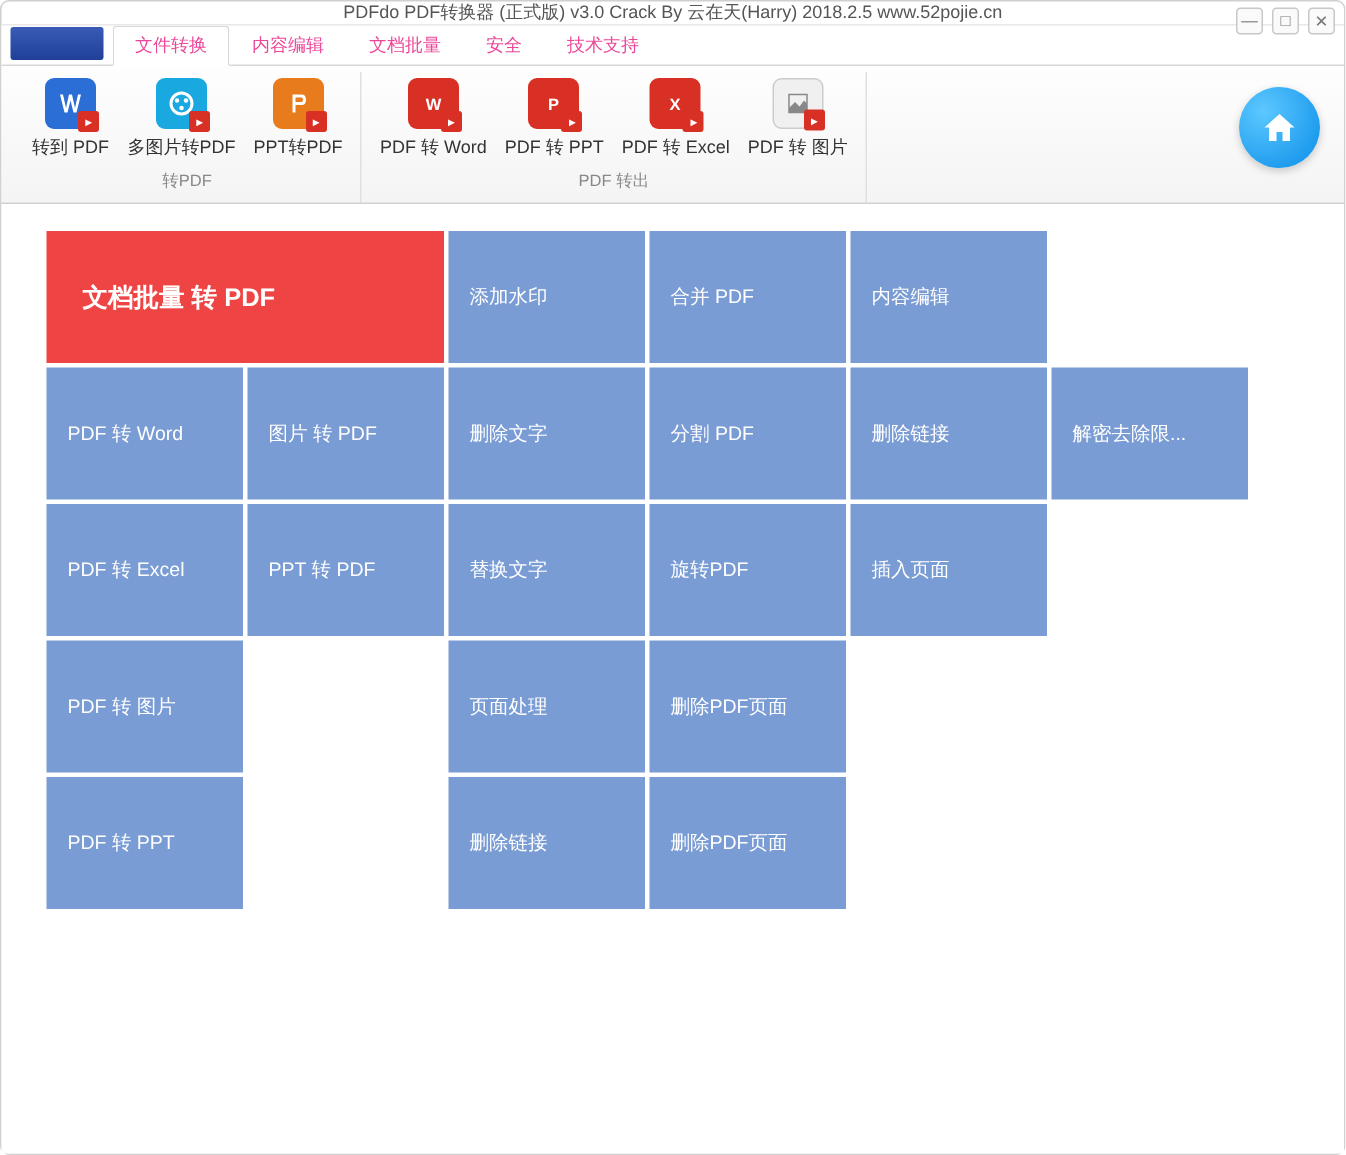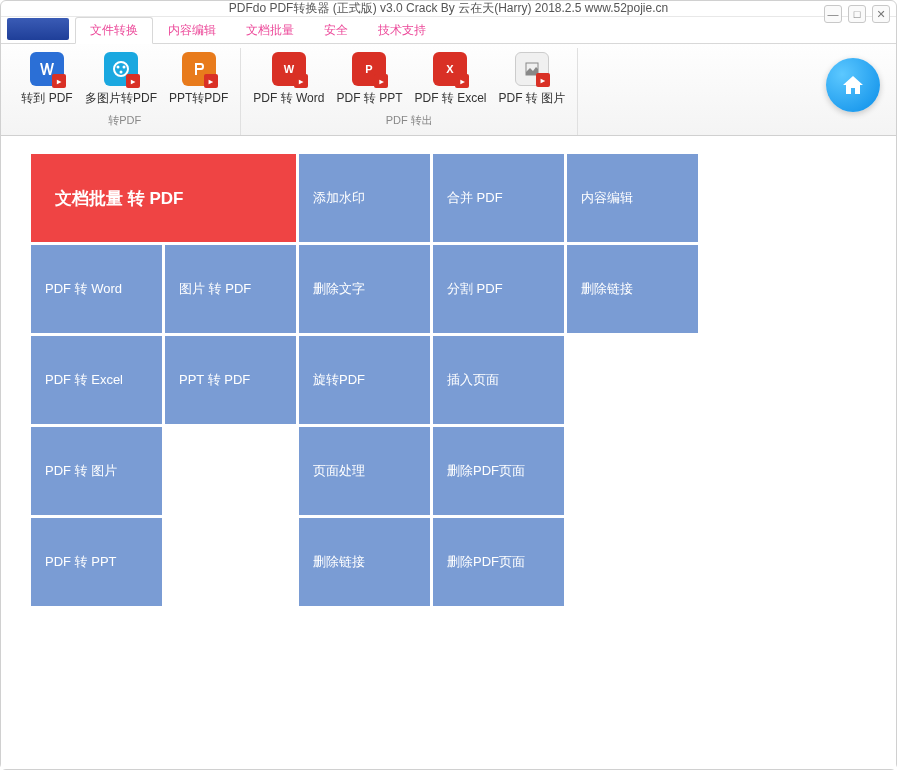--- a/index.html
+++ b/index.html
@@ -309,25 +309,27 @@
         <div class="tile narrow">合并 PDF</div>
         <div class="tile narrow">内容编辑</div>
       </div>
 
       <div class="tile-row">
         <div class="tile narrow">PDF 转 Word</div>
         <div class="tile narrow">图片 转 PDF</div>
         <div class="tile narrow">删除文字</div>
         <div class="tile narrow">分割 PDF</div>
         <div class="tile narrow">删除链接</div>
+        <div class="tile narrow">解密去除限...</div>
       </div>
 
       <div class="tile-row">
         <div class="tile narrow">PDF 转 Excel</div>
         <div class="tile narrow">PPT 转 PDF</div>
+        <div class="tile narrow">替换文字</div>
         <div class="tile narrow">旋转PDF</div>
         <div class="tile narrow">插入页面</div>
       </div>
 
       <div class="tile-row">
         <div class="tile narrow">PDF 转 图片</div>
         <div class="tile narrow" style="visibility:hidden"></div>
         <div class="tile narrow">页面处理</div>
         <div class="tile narrow">删除PDF页面</div>
       </div>

